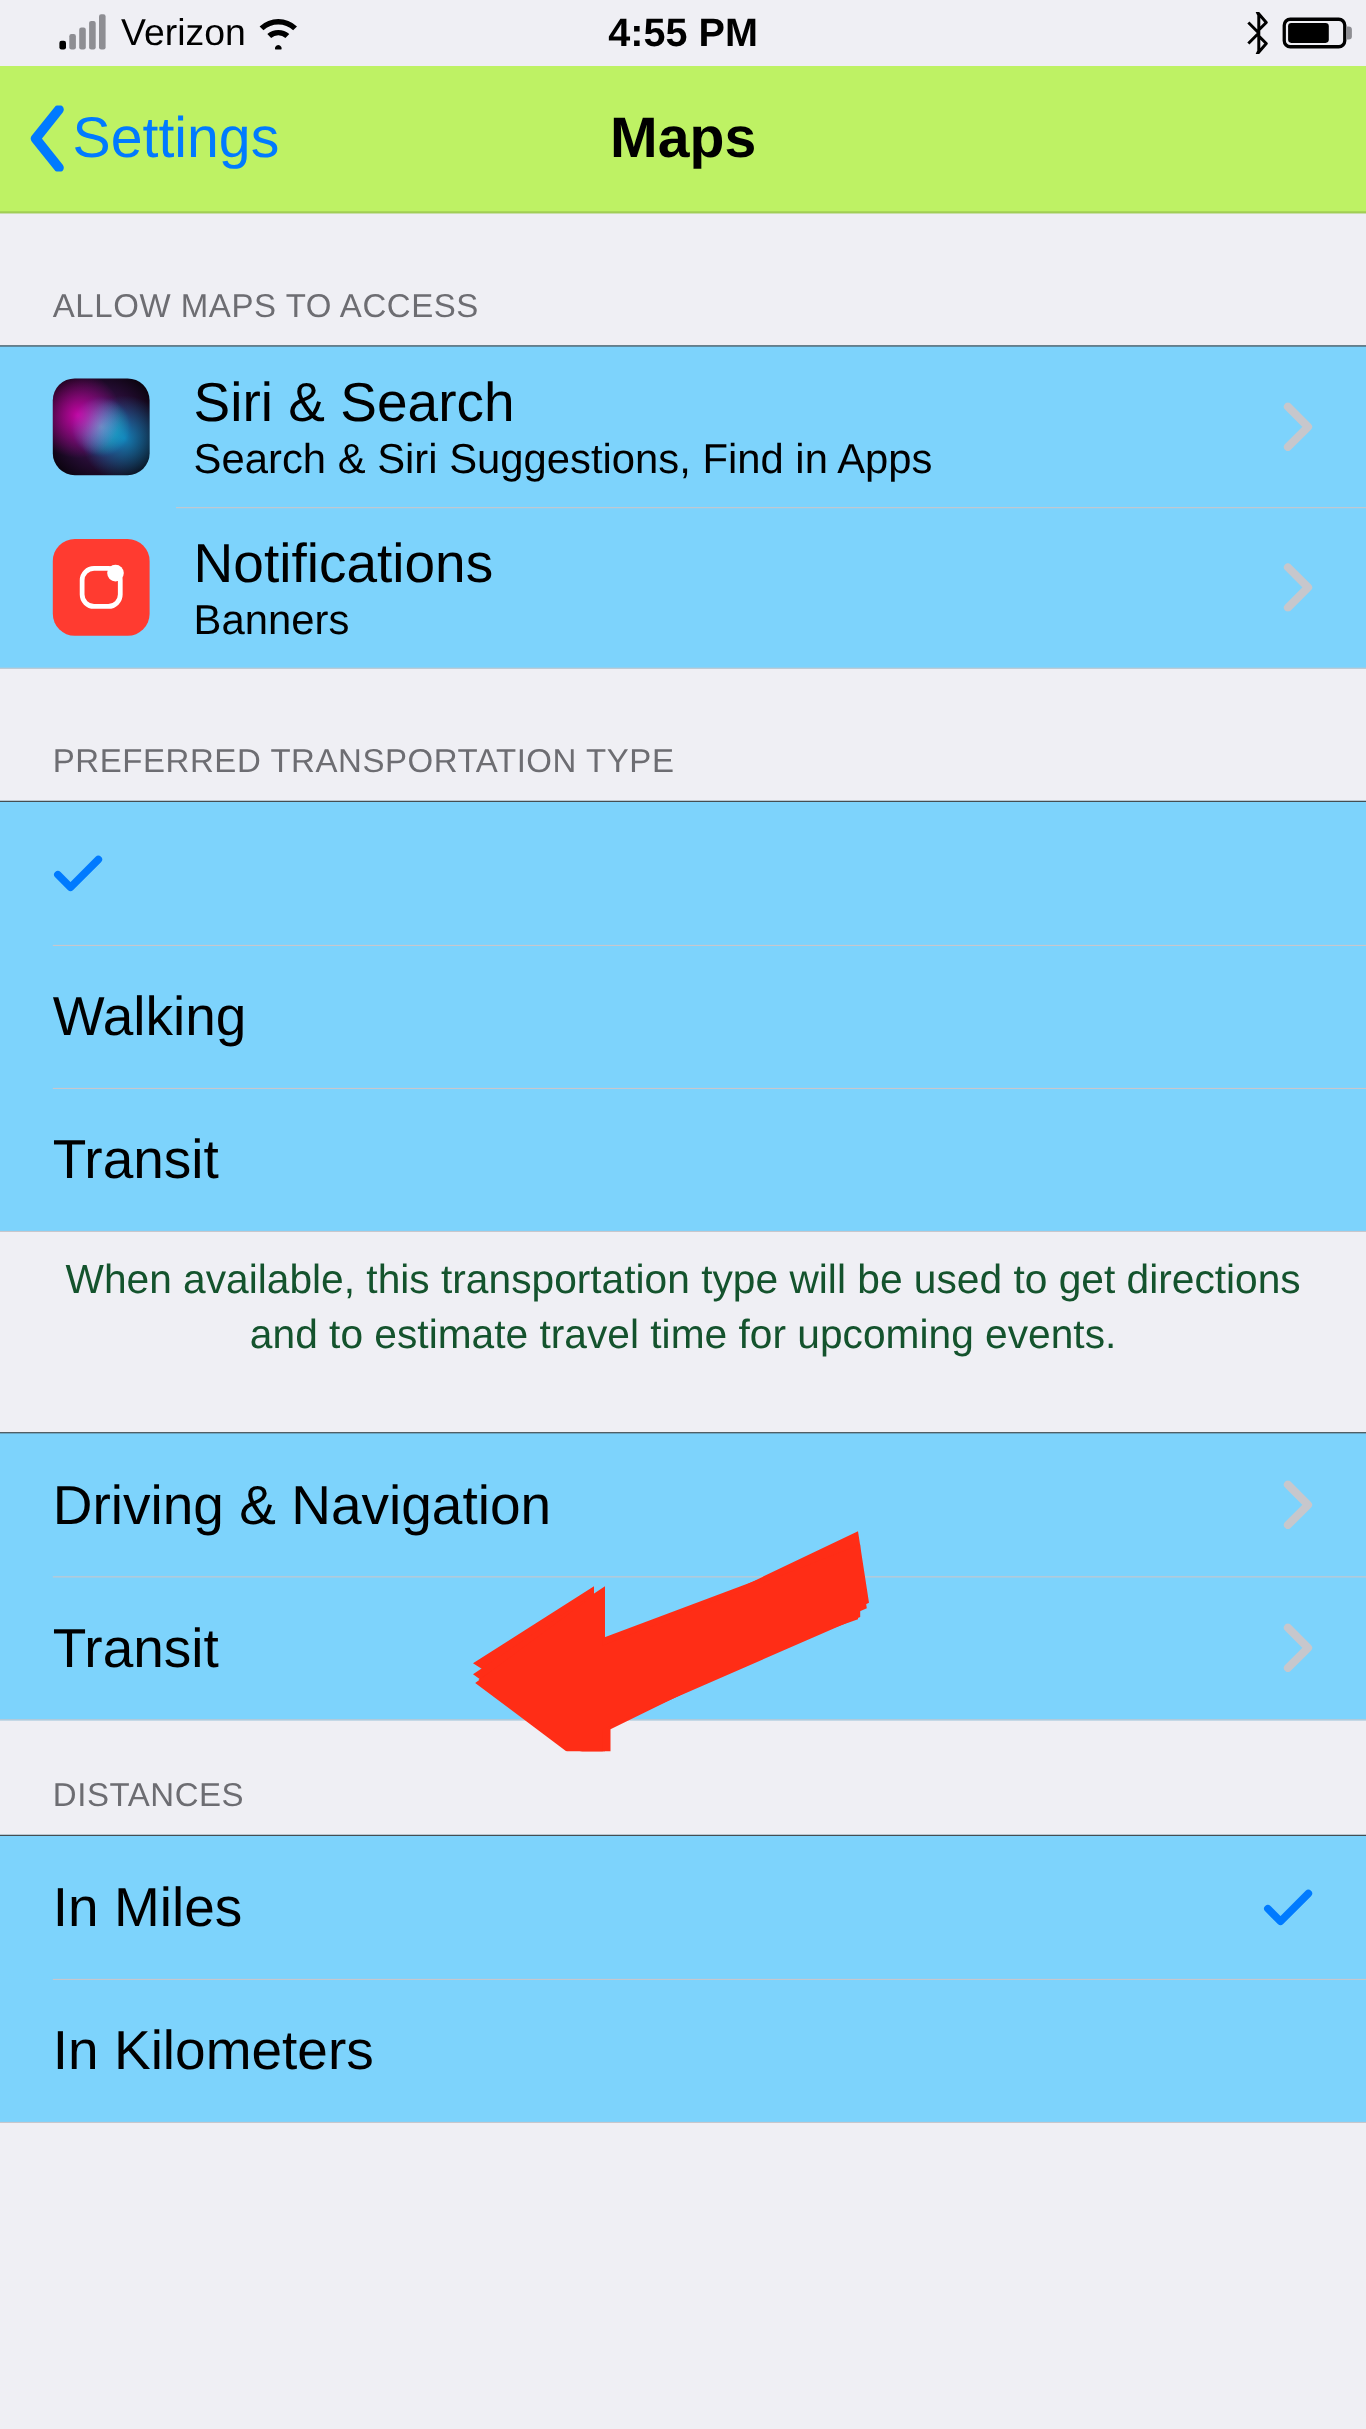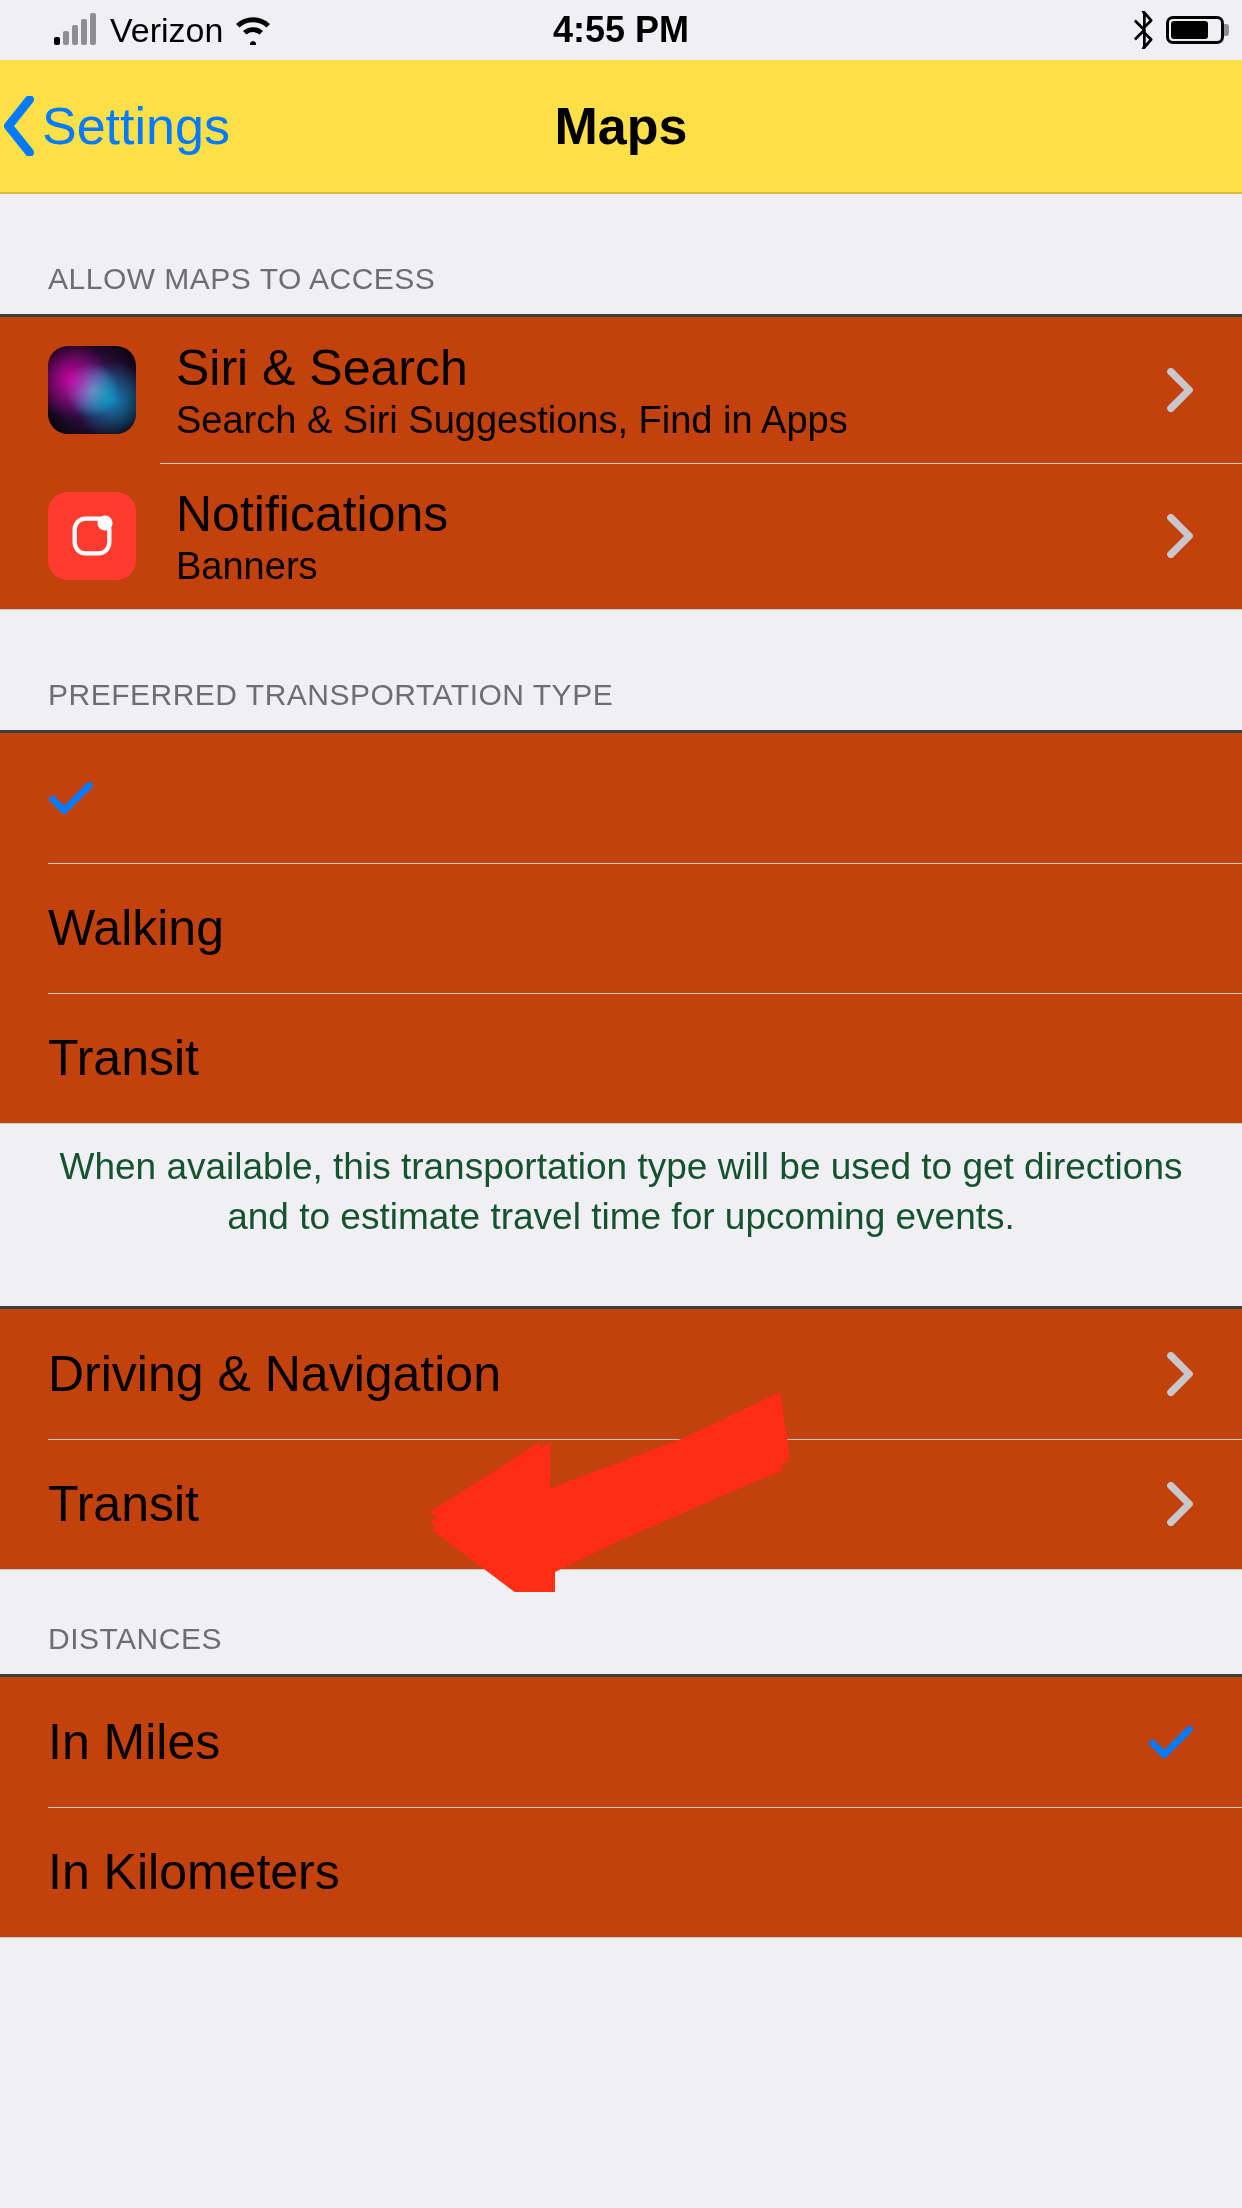--- a/index.html
+++ b/index.html
@@ -89,22 +89,22 @@
     border-radius:3px;
   }
 
   
   .nav-bar {
     height: 134px;
     display: flex;
     align-items: center;
     position: relative;
     border-bottom: 2px solid rgba(0,0,0,0.15);
-    background: #fde047;
-    padding: 0 0;
+    background: #bef264;
+    padding: 0 24px;
   }
   .nav-back {
     display:flex;
     align-items:center;
     color:#007aff;
     font-size: 52px;
     font-weight:400;
   }
   .nav-back svg { width: 38px; height: 60px; margin-right: 4px;}
   .nav-title {
@@ -127,22 +127,22 @@
   }
   .section-footer {
     padding: 18px 48px 8px 48px;
     font-size: 37px;
     color: #14532d;
     line-height: 1.35;
     text-align: center;
   }
 
   .group {
-    background:#c2410c;
-    border-top: 3px solid #404040;
+    background:#7dd3fc;
+    border-top: 1px solid #404040;
     border-bottom: 1px solid #c8c7cc;
   }
 
   .row {
     display:flex;
     align-items:center;
     min-height: 130px;
     padding: 0 48px;
     position:relative;
   }

